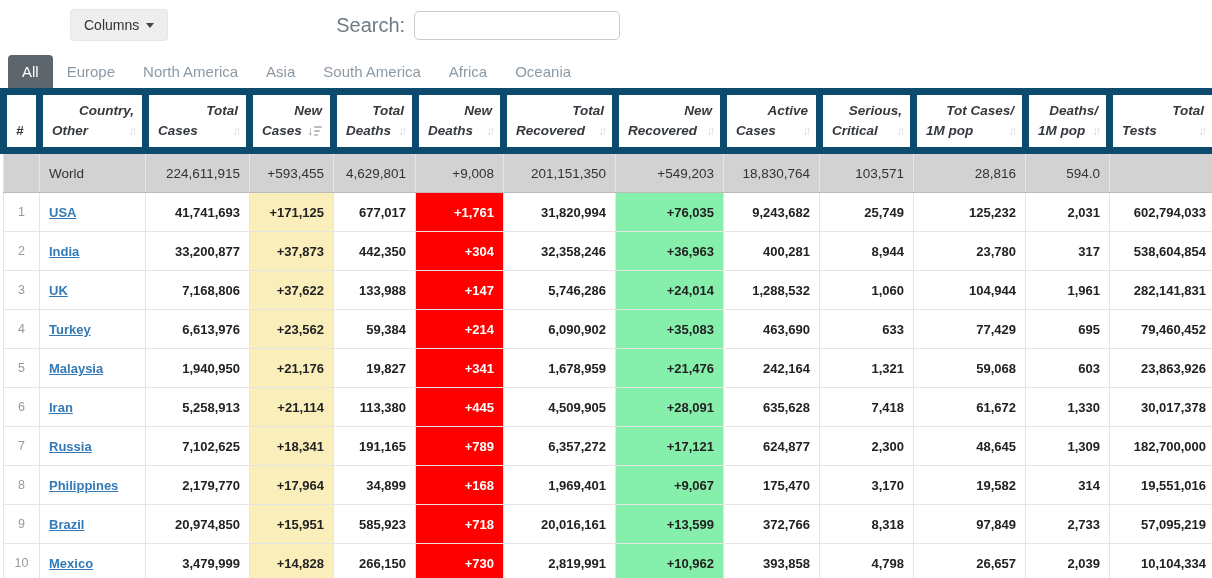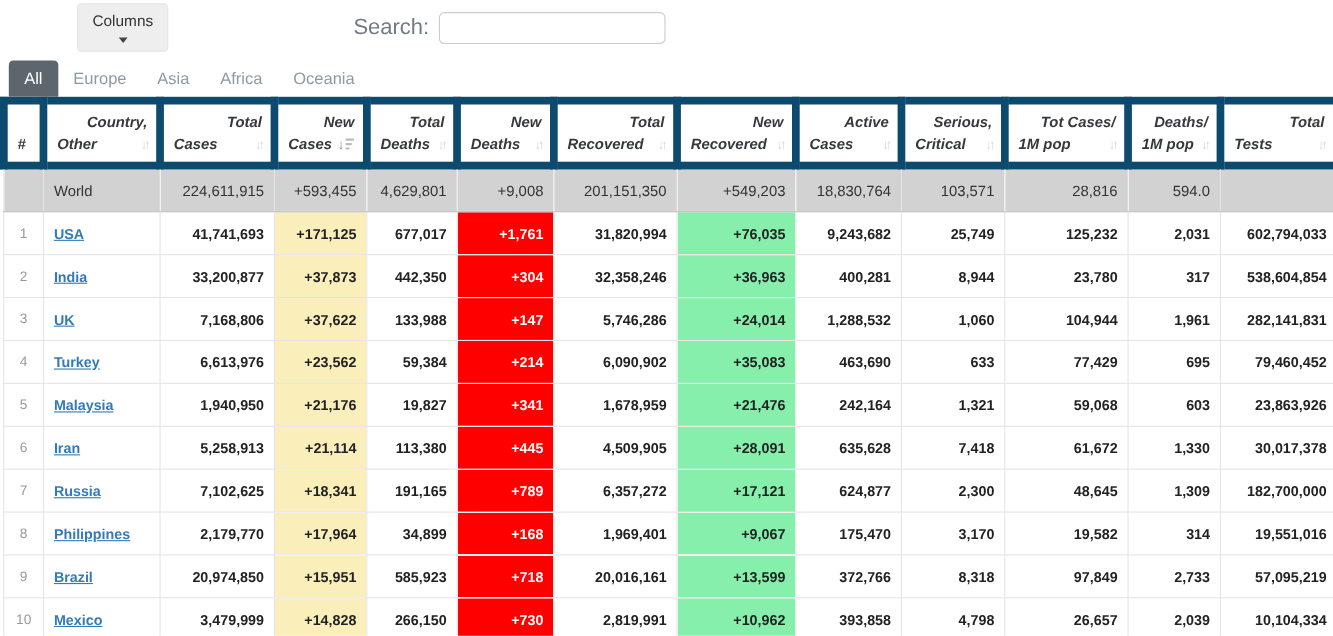--- a/index.html
+++ b/index.html
@@ -15,21 +15,21 @@
   .toolbar { display:flex; align-items:center; margin:8px 0 0 18px; height:34px; }
   .time-filter {
     background:none; border:none; cursor:pointer;
     font-family:inherit; font-size:15px; color:#8d99a3;
     padding:7px 13px; border-radius:4px;
   }
   .time-filter.active { background:#2278b5; color:#fff; }
   .columns-btn {
     margin-left:52px; background:#eeeeee; border:1px solid #e6e6e6;
     border-radius:4px; padding:7px 13px; font-family:inherit;
-    font-size:14px; color:#333; cursor:pointer; display:flex; align-items:center; gap:7px;flex-direction:column;
+    font-size:14px; color:#333; cursor:pointer; display:flex; align-items:center; gap:7px;
   }
   .caret {
     width:0; height:0; border-left:4px solid transparent;
     border-right:4px solid transparent; border-top:5px solid #444;
     display:inline-block;
   }
   .search-group { margin-left:168px; display:flex; align-items:center; gap:9px; }
   .search-label { font-size:20px; color:#6f7b85; }
   .search-input {
     width:206px; height:29px; border:1px solid #ccc; border-radius:5px;
@@ -94,21 +94,23 @@
   </button>
   <div class="search-group">
     <span class="search-label">Search:</span>
     <input class="search-input" type="text" value="" style="">
   </div>
 </div>
 
 <div class="tabs">
     <button class="tab active">All</button>
     <button class="tab">Europe</button>
+    <button class="tab">North America</button>
     <button class="tab">Asia</button>
+    <button class="tab">South America</button>
     <button class="tab">Africa</button>
     <button class="tab">Oceania</button>
   </div>
 
 <table>
   <colgroup>
       <col style="width: 36px;">
       <col style="width: 106px;">
       <col style="width: 104px;">
       <col style="width: 84px;">

